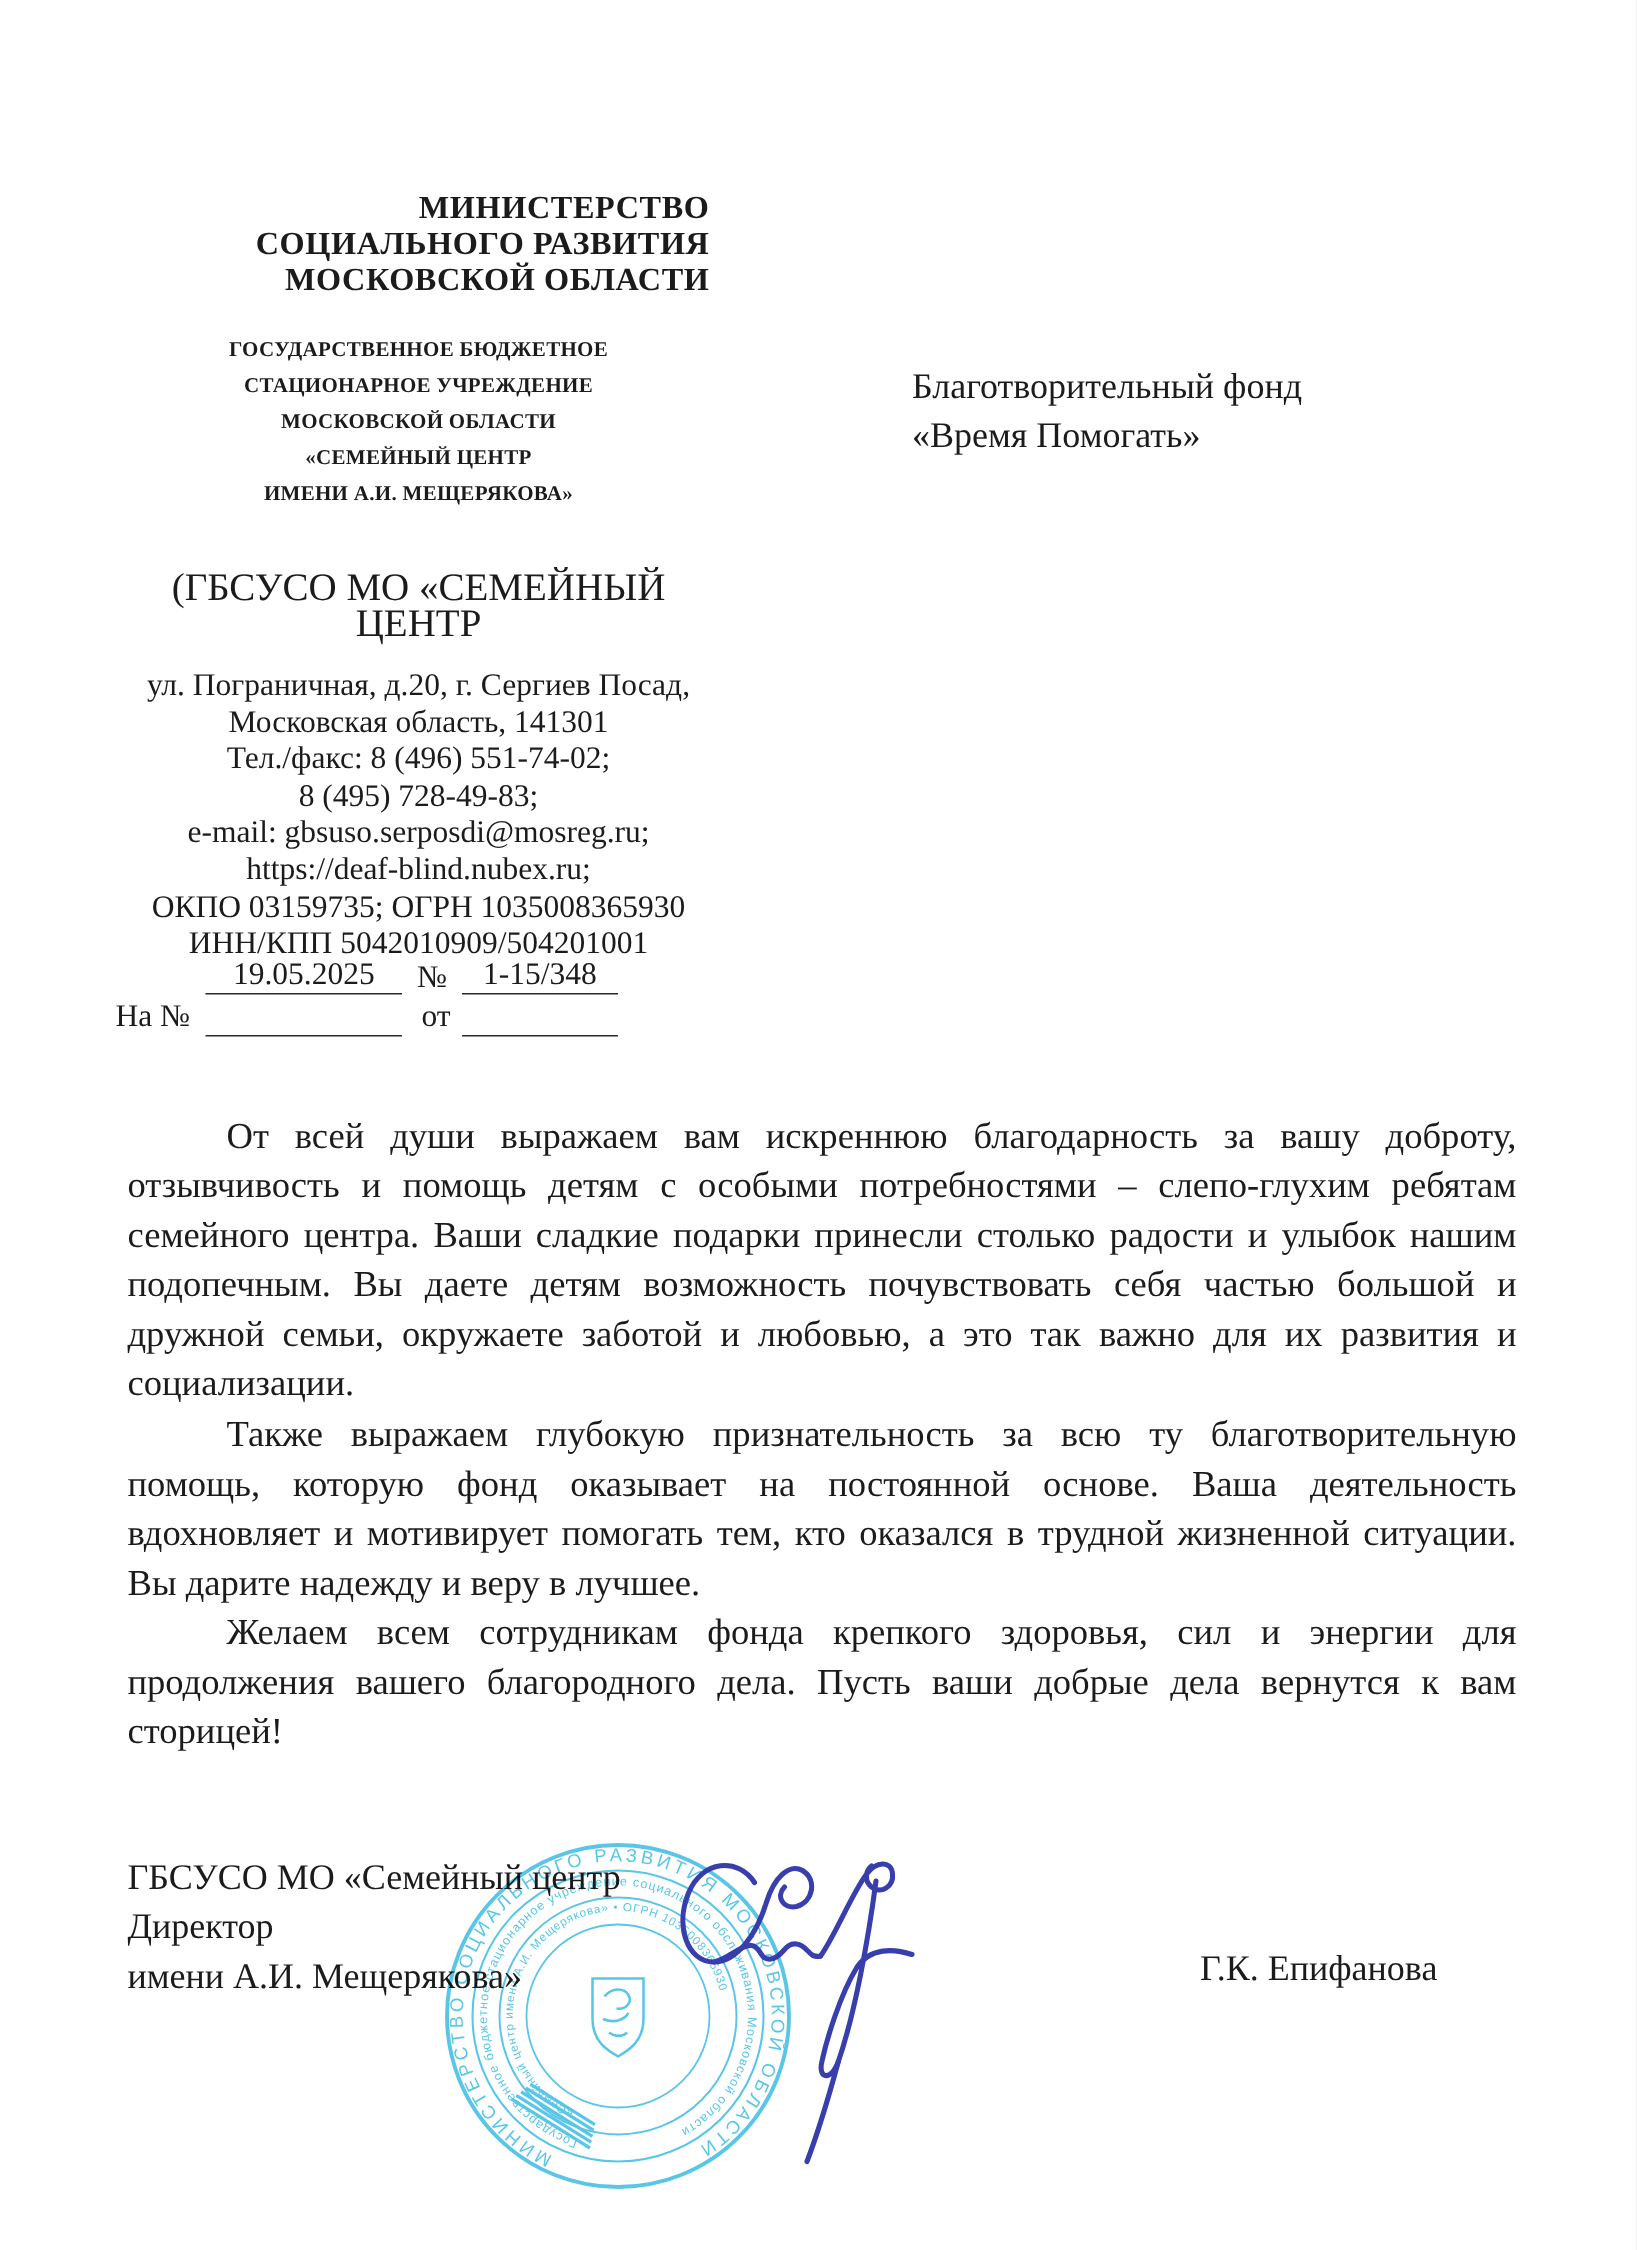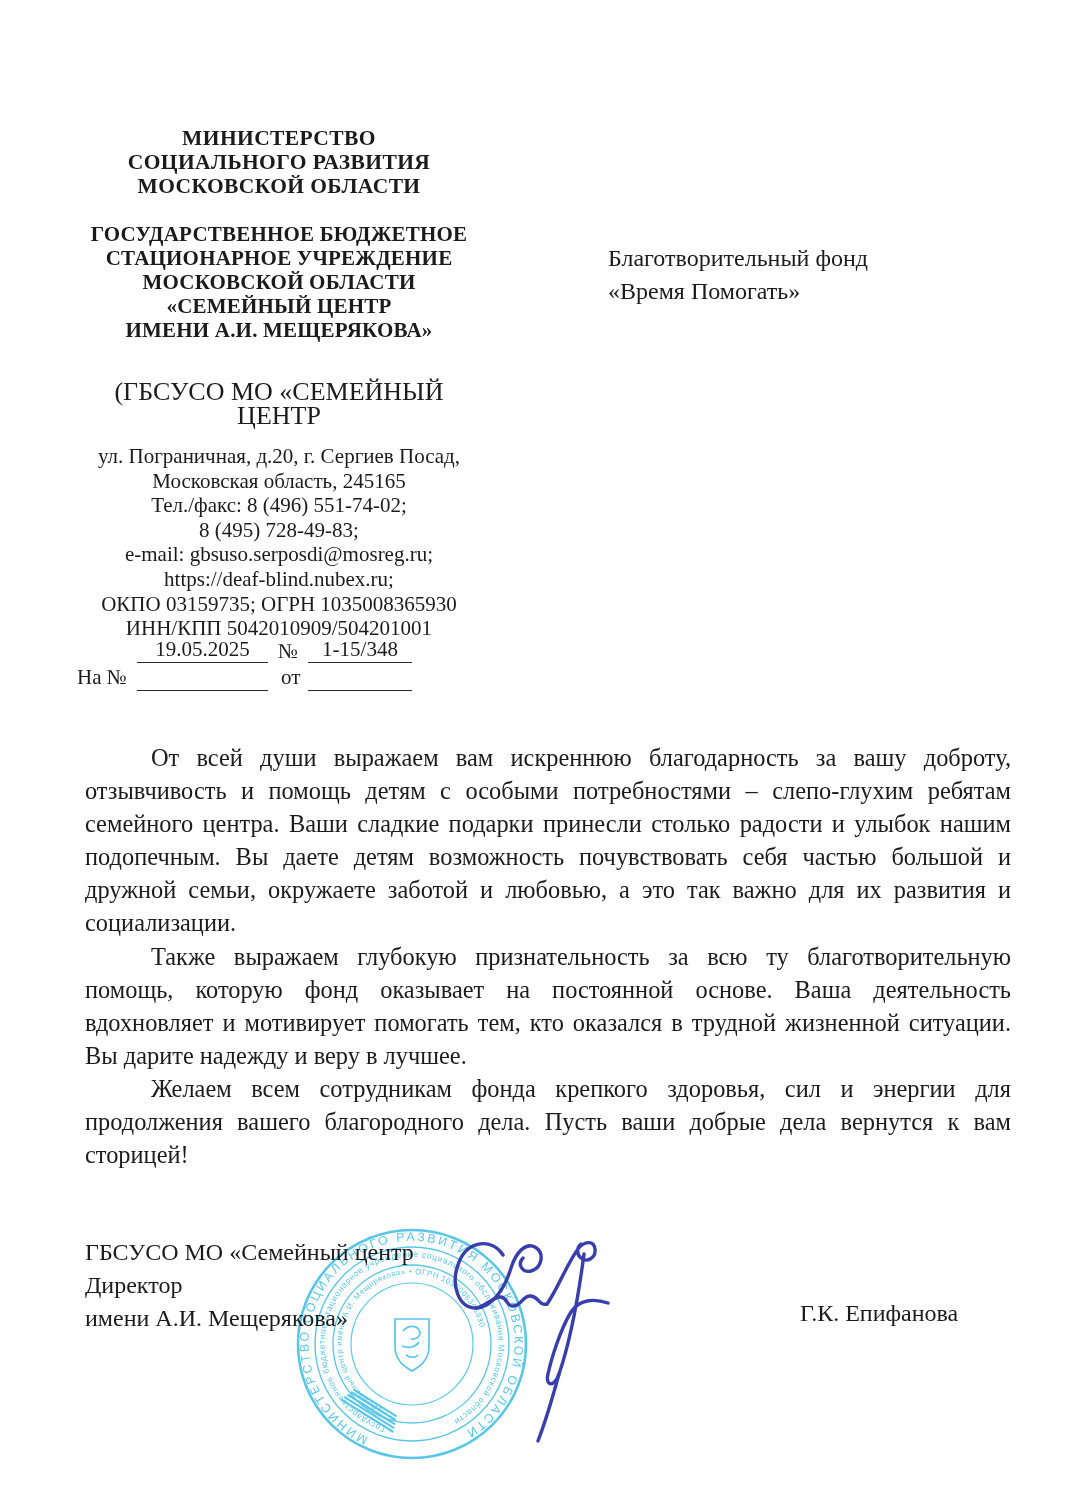--- a/index.html
+++ b/index.html
@@ -7,22 +7,22 @@
     position:relative;
     width:1091px;height:1500px;
     margin:0 auto;
     background:#ffffff;
     font-family:"Liberation Serif", serif;
     color:#1b1b1b;
     overflow:hidden;
   }
   
   .col-left{position:absolute;left:85px;width:388px;text-align:center;}
-  .ministry{top:126px;font-weight:bold;font-size:21.5px;line-height:24px;letter-spacing:.4px;}
-  .org{top:222px;font-weight:bold;font-size:21px;line-height:24px;letter-spacing:.2px;}
+  .ministry{top:126px;font-weight:bold;font-size:21.5px;line-height:24px;letter-spacing:.4px;text-align:right;}
+  .org{top:222px;font-weight:bold;font-size:14px;line-height:24px;letter-spacing:.2px;}
   .org-plain{top:380px;font-weight:normal;font-size:26px;line-height:24px;font-family:Liberation Serif, serif;}
   .address{top:444px;font-size:21px;line-height:24.6px;}
   
   .refs{position:absolute;left:0;top:0;width:100%;font-size:21px;}
   .refs span{position:absolute;display:inline-block;white-space:nowrap;}
   .refs .u{border-bottom:1.6px solid #2a2a2a;text-align:center;height:25px;}
   
   .recipient{position:absolute;left:608px;top:242px;font-size:24px;line-height:33px;}
   
   .body{position:absolute;left:85px;top:741px;width:926px;
@@ -53,21 +53,21 @@
     <div>«СЕМЕЙНЫЙ ЦЕНТР</div>
     <div>ИМЕНИ А.И. МЕЩЕРЯКОВА»</div>
   </div>
 
   <div class="col-left org-plain" style="position:absolute;">
     <div>(ГБСУСО МО «СЕМЕЙНЫЙ ЦЕНТР</div>
   </div>
 
   <div class="col-left address" style="position:absolute;">
     <div>ул. Пограничная, д.20, г. Сергиев Посад,</div>
-    <div>Московская область, 245165</div>
+    <div>Московская область, 141301</div>
     <div>Тел./факс: 8 (496) 551-74-02;</div>
     <div>8 (495) 728-49-83;</div>
     <div>e-mail: gbsuso.serposdi@mosreg.ru;</div>
     <div>https://deaf-blind.nubex.ru;</div>
     <div>ОКПО 03159735; ОГРН 1035008365930</div>
     <div>ИНН/КПП 5042010909/504201001</div>
   </div>
 
   <div class="refs">
     <span class="u" style="left:137px;top:637px;width:131px;">19.05.2025</span>

